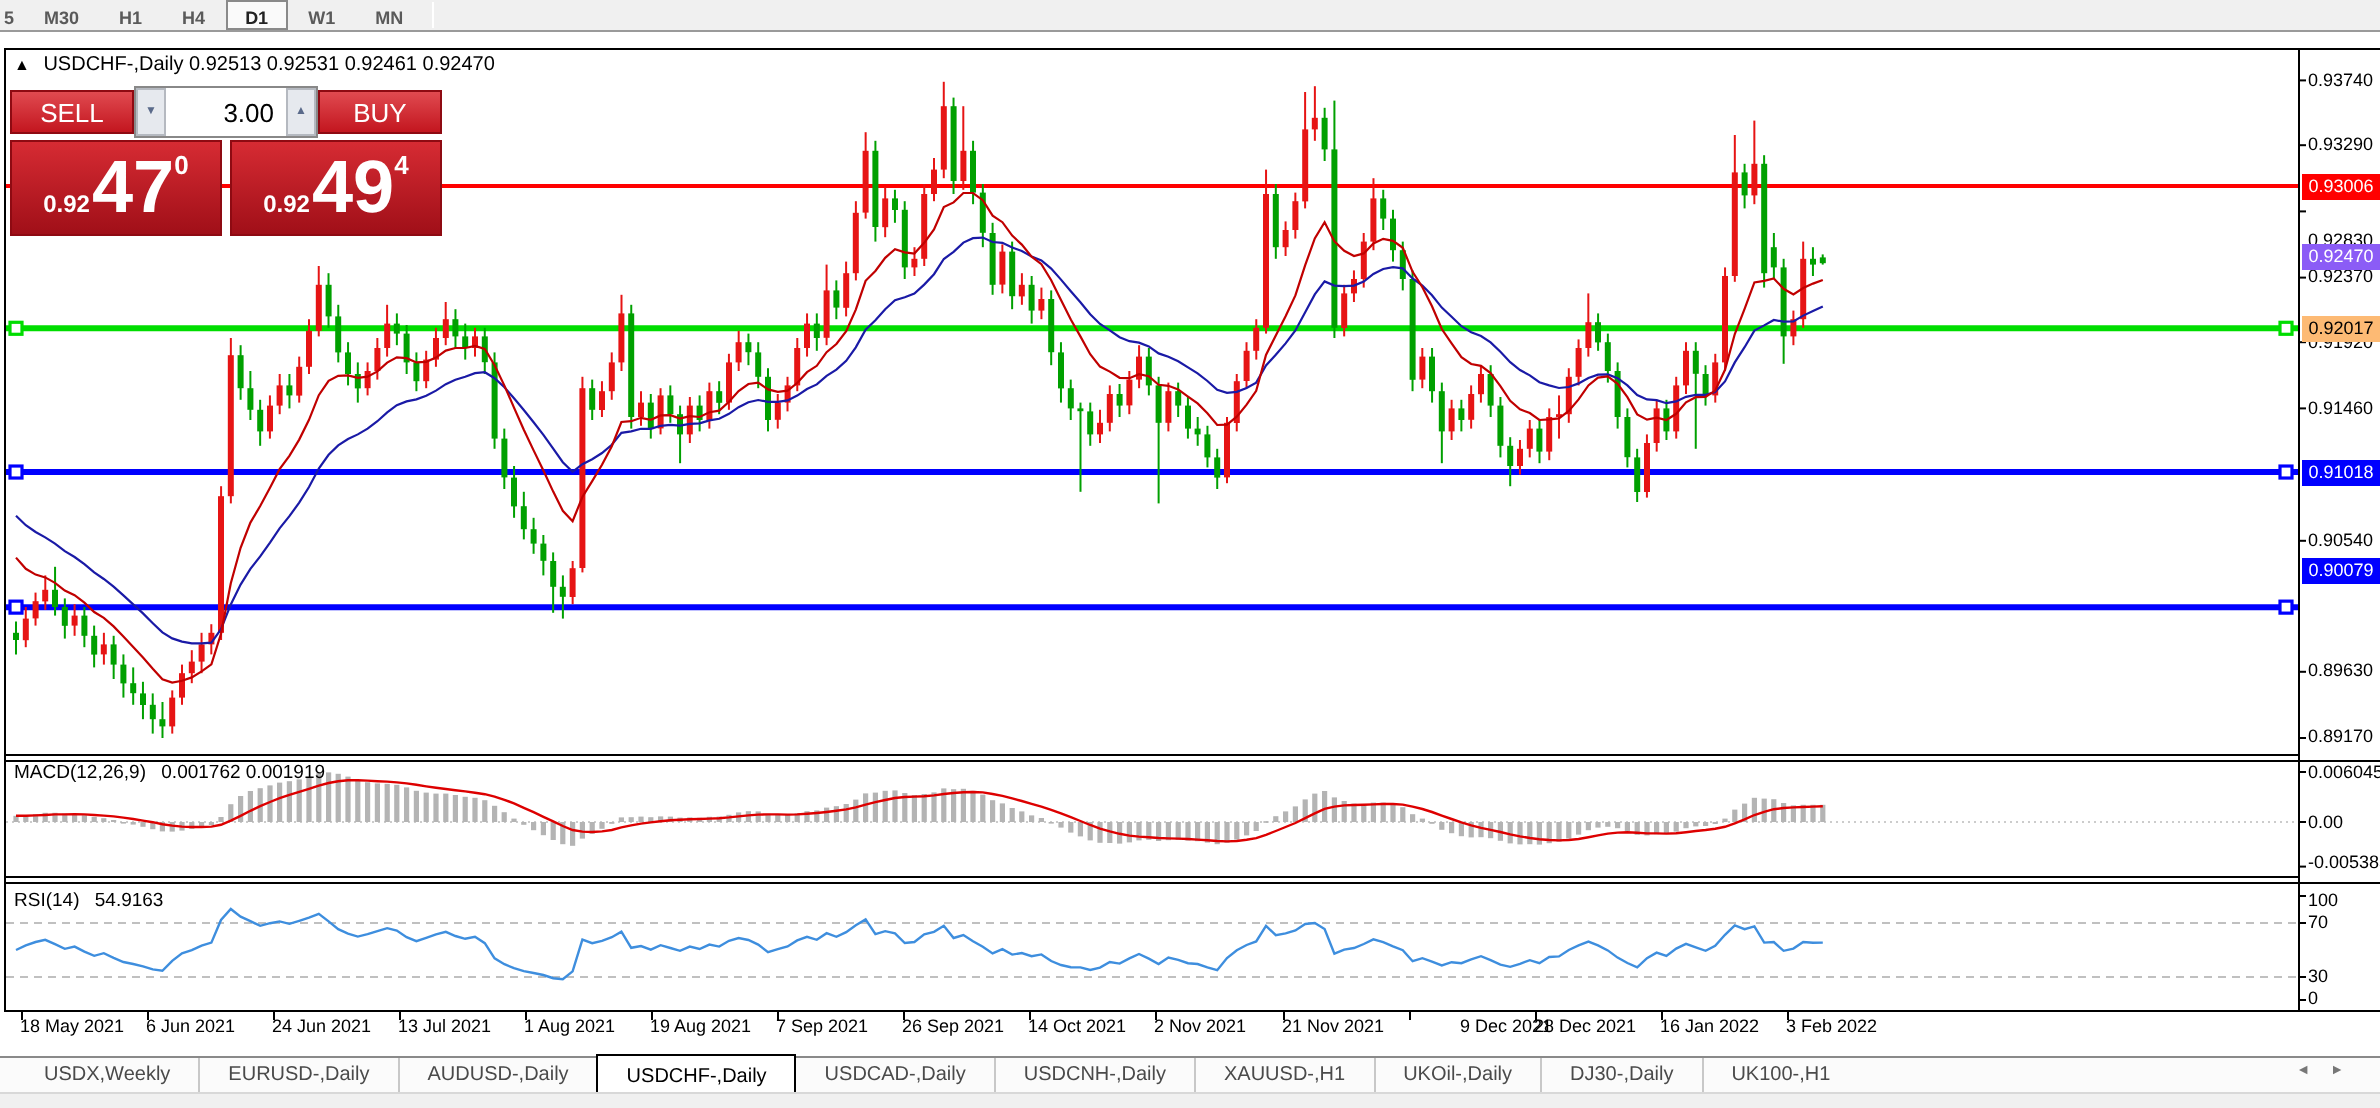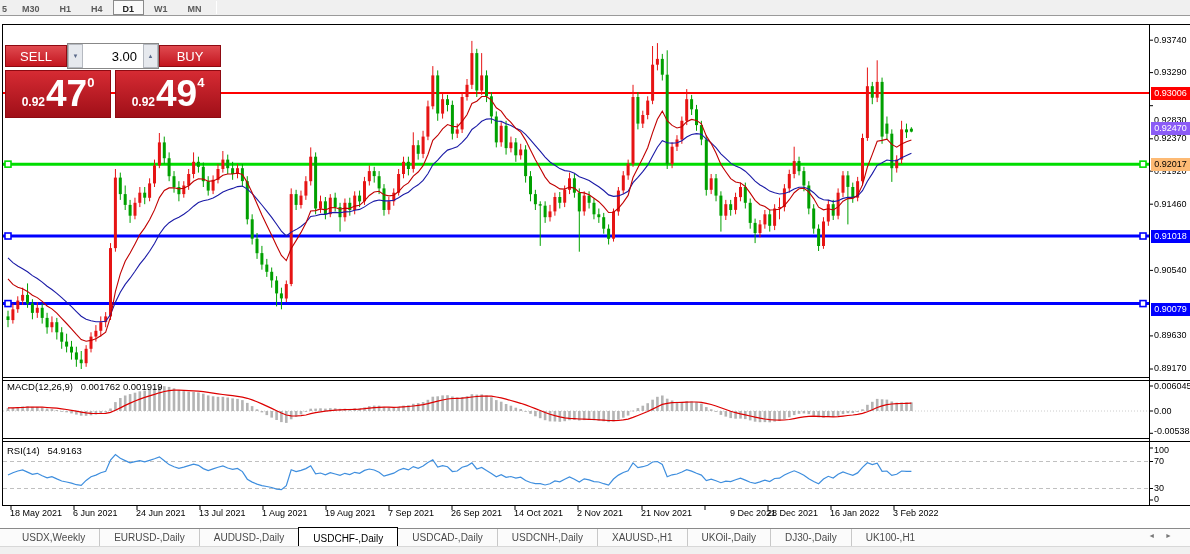--- a/index.html
+++ b/index.html
@@ -726,21 +726,21 @@
       <div class="ptick" style="top: 133.254px;">0.92370</div>
       <div class="ptick" style="top: 165.627px;">0.91920</div>
       <div class="ptick" style="top: 198.719px;">0.91460</div>
       <div class="ptick" style="top: 264.904px;">0.90540</div>
       <div class="ptick" style="top: 330.369px;">0.89630</div>
       <div class="ptick" style="top: 363.462px;">0.89170</div>
       <div class="plabel" style="top: 86.5px; background: rgb(255, 0, 0); color: rgb(255, 255, 255);">0.93006</div>
       <div class="plabel" style="top: 122px; background: #8b5cf6; color: rgb(255, 255, 255);">0.92470</div>
       <div class="plabel" style="top: 157.649px; background: #fdba74; color: rgb(0, 0, 0);">0.92017</div>
       <div class="plabel" style="top: 229.517px; background: rgb(0, 0, 255); color: rgb(255, 255, 255);">0.91018</div>
-      <div class="plabel" style="top: 303px; background: rgb(0, 0, 255); color: rgb(255, 255, 255);">0.90079</div>
+      <div class="plabel" style="top: 279px; background: rgb(0, 0, 255); color: rgb(255, 255, 255);">0.90079</div>
       <div class="dlabel" style="left: 10px;">18 May 2021</div>
       <div class="dlabel" style="left: 73px;">6 Jun 2021</div>
       <div class="dlabel" style="left: 136px;">24 Jun 2021</div>
       <div class="dlabel" style="left: 199px;">13 Jul 2021</div>
       <div class="dlabel" style="left: 262px;">1 Aug 2021</div>
       <div class="dlabel" style="left: 325px;">19 Aug 2021</div>
       <div class="dlabel" style="left: 388px;">7 Sep 2021</div>
       <div class="dlabel" style="left: 451px;">26 Sep 2021</div>
       <div class="dlabel" style="left: 514px;">14 Oct 2021</div>
       <div class="dlabel" style="left: 577px;">2 Nov 2021</div>
@@ -751,20 +751,25 @@
       <div class="dlabel" style="left: 893px;">3 Feb 2022</div>
       <div class="sclabel" style="top: 380.504px;">0.006045</div>
       <div class="sclabel" style="top: 405.5px;">0.00</div>
       <div class="sclabel" style="top: 425.5px;">-0.005385</div>
       <div class="sclabel" style="top: 444.5px;">100</div>
       <div class="sclabel" style="top: 456px;">70</div>
       <div class="sclabel" style="top: 483px;">30</div>
       <div class="sclabel" style="top: 493.5px;">0</div>
     </div>
 
+  <div id="ohlc">
+    <span class="tri">▲</span>
+    <span>USDCHF-,Daily</span>
+    <span>0.92513 0.92531 0.92461 0.92470</span>
+  </div>
 
   <div id="tpanel">
     <div class="row1">
       <div class="tbtn sell">SELL</div>
       <div id="vol">
         <div class="vbtn">
           <span>▼</span>
         </div>
         <div class="vinput">3.00</div>
         <div class="vbtn">

